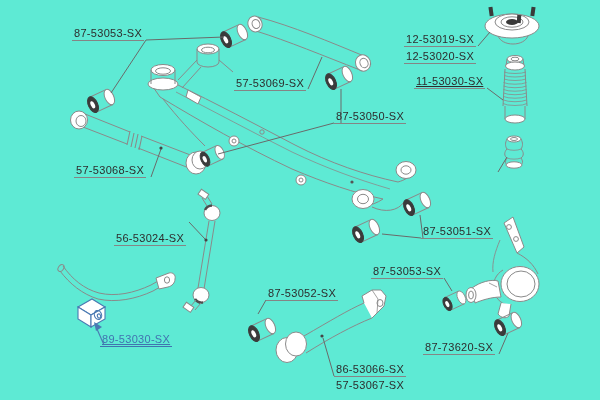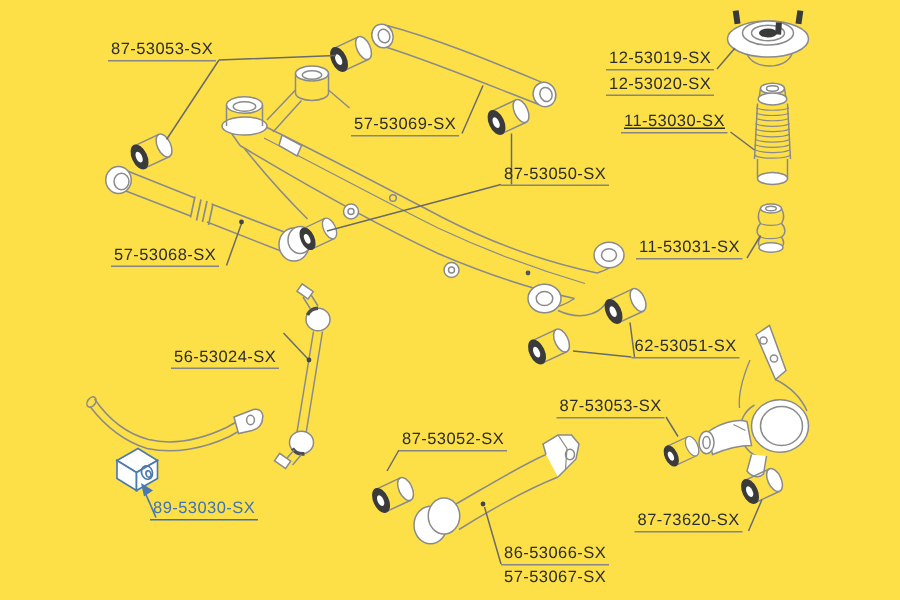--- a/index.html
+++ b/index.html
@@ -1,26 +1,26 @@
 <!DOCTYPE html>
 <html><head>
 <meta charset="utf-8">
 <style>
   html,body{margin:0;padding:0;background:#fff;}
   .stage{
-    position:relative;width:600px;height:400px;background:#fde047;overflow:hidden;
+    position:relative;width:600px;height:400px;background:#5eead4;overflow:hidden;
     font-family:"Liberation Sans", sans-serif;
   }
   .art{position:absolute;left:0;top:0;}
   .lbl{
     position:absolute;font-size:11px;line-height:12px;letter-spacing:.3px;
     color:#2d2d2d;white-space:nowrap;padding:0 2px 1px 2px;
     border-bottom:1px solid #858585;cursor:pointer;
   }
-  .lbl.blue{color:#4173b0;border-bottom-color:#4173b0;}
+  .lbl.blue{color:#4173b0;border-bottom-color:#4173b0;text-decoration:underline;}
   .lbl.nounder{border-bottom:none;}
   .l1{left:72px;top:27px;}
   .l2{left:234px;top:77px;}
   .l3{left:404px;top:33px;text-align:right;}
   .l4{left:404px;top:50px;}
   .l5{left:414px;top:75px;text-decoration:underline;}
   .l6{left:334px;top:110px;}
   .l7{left:424px;top:159px;}
   .l8{left:74px;top:164px;}
   .l9{left:114px;top:200px;margin-top:32px;}
@@ -217,24 +217,23 @@
       <path d="M94,322 L96,331 L102,327 Z" fill="#4a79b2" stroke="none"></path>
     </g>
   </svg>
 
   <div class="lbl l1">87-53053-SX</div>
   <div class="lbl l2">57-53069-SX</div>
   <div class="lbl l3">12-53019-SX</div>
   <div class="lbl l4">12-53020-SX</div>
   <div class="lbl l5">11-53030-SX</div>
   <div class="lbl l6">87-53050-SX</div>
-  <div class="lbl l7">11-53031-SX</div>
   <div class="lbl l8">57-53068-SX</div>
   <div class="lbl l9">56-53024-SX</div>
-  <div class="lbl l10">62-53051-SX</div>
+  <div class="lbl l10">87-53051-SX</div>
   <div class="lbl l11">87-53053-SX</div>
   <div class="lbl l12">87-53052-SX</div>
   <div class="lbl l13 blue">89-53030-SX</div>
   <div class="lbl l14">87-73620-SX</div>
   <div class="lbl l15">86-53066-SX</div>
   <div class="lbl l16 nounder">57-53067-SX</div>
 
 </div>
 
 </body></html>

